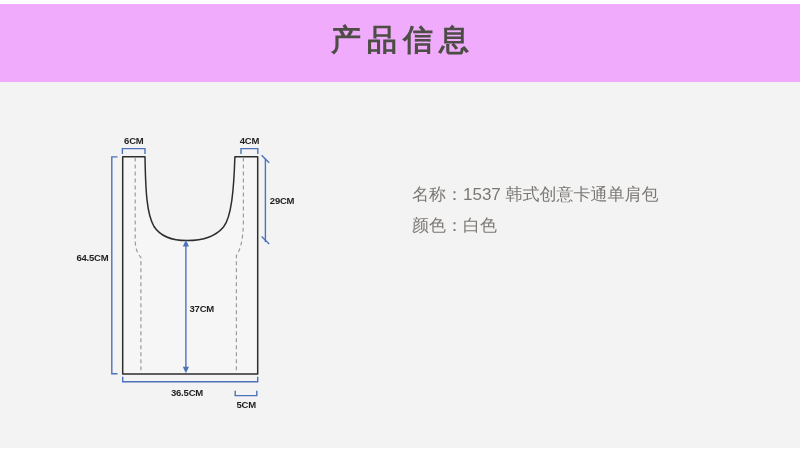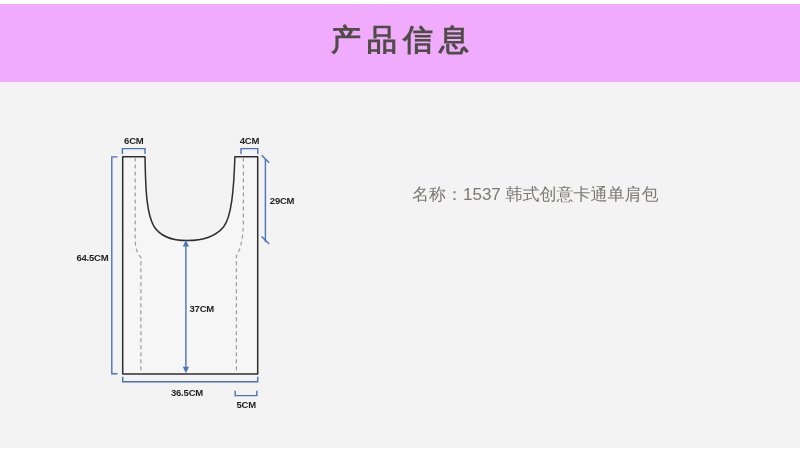--- a/index.html
+++ b/index.html
@@ -82,15 +82,16 @@
 
   <path class="dim-stroke" d="M 122.7 376.8 L 122.7 381.8 L 257.7 381.8 L 257.7 376.8"></path>
   <text class="dim-label" x="187" y="396" text-anchor="middle">36.5CM</text>
 
   <path class="dim-stroke" d="M 235.2 390.8 L 235.2 395.6 L 256.8 395.6 L 256.8 390.8"></path>
   <text class="dim-label" x="246.2" y="407.5" text-anchor="middle">5CM</text>
 </svg>
 
 <div class="info">
   <div class="info-row"><span>名称：</span><span>1537 韩式创意卡通单肩包</span></div>
+  <div class="info-row"><span>颜色：</span><span>白色</span></div>
 </div>
 
 <div class="bottom-band"></div>
 
 </body></html>

